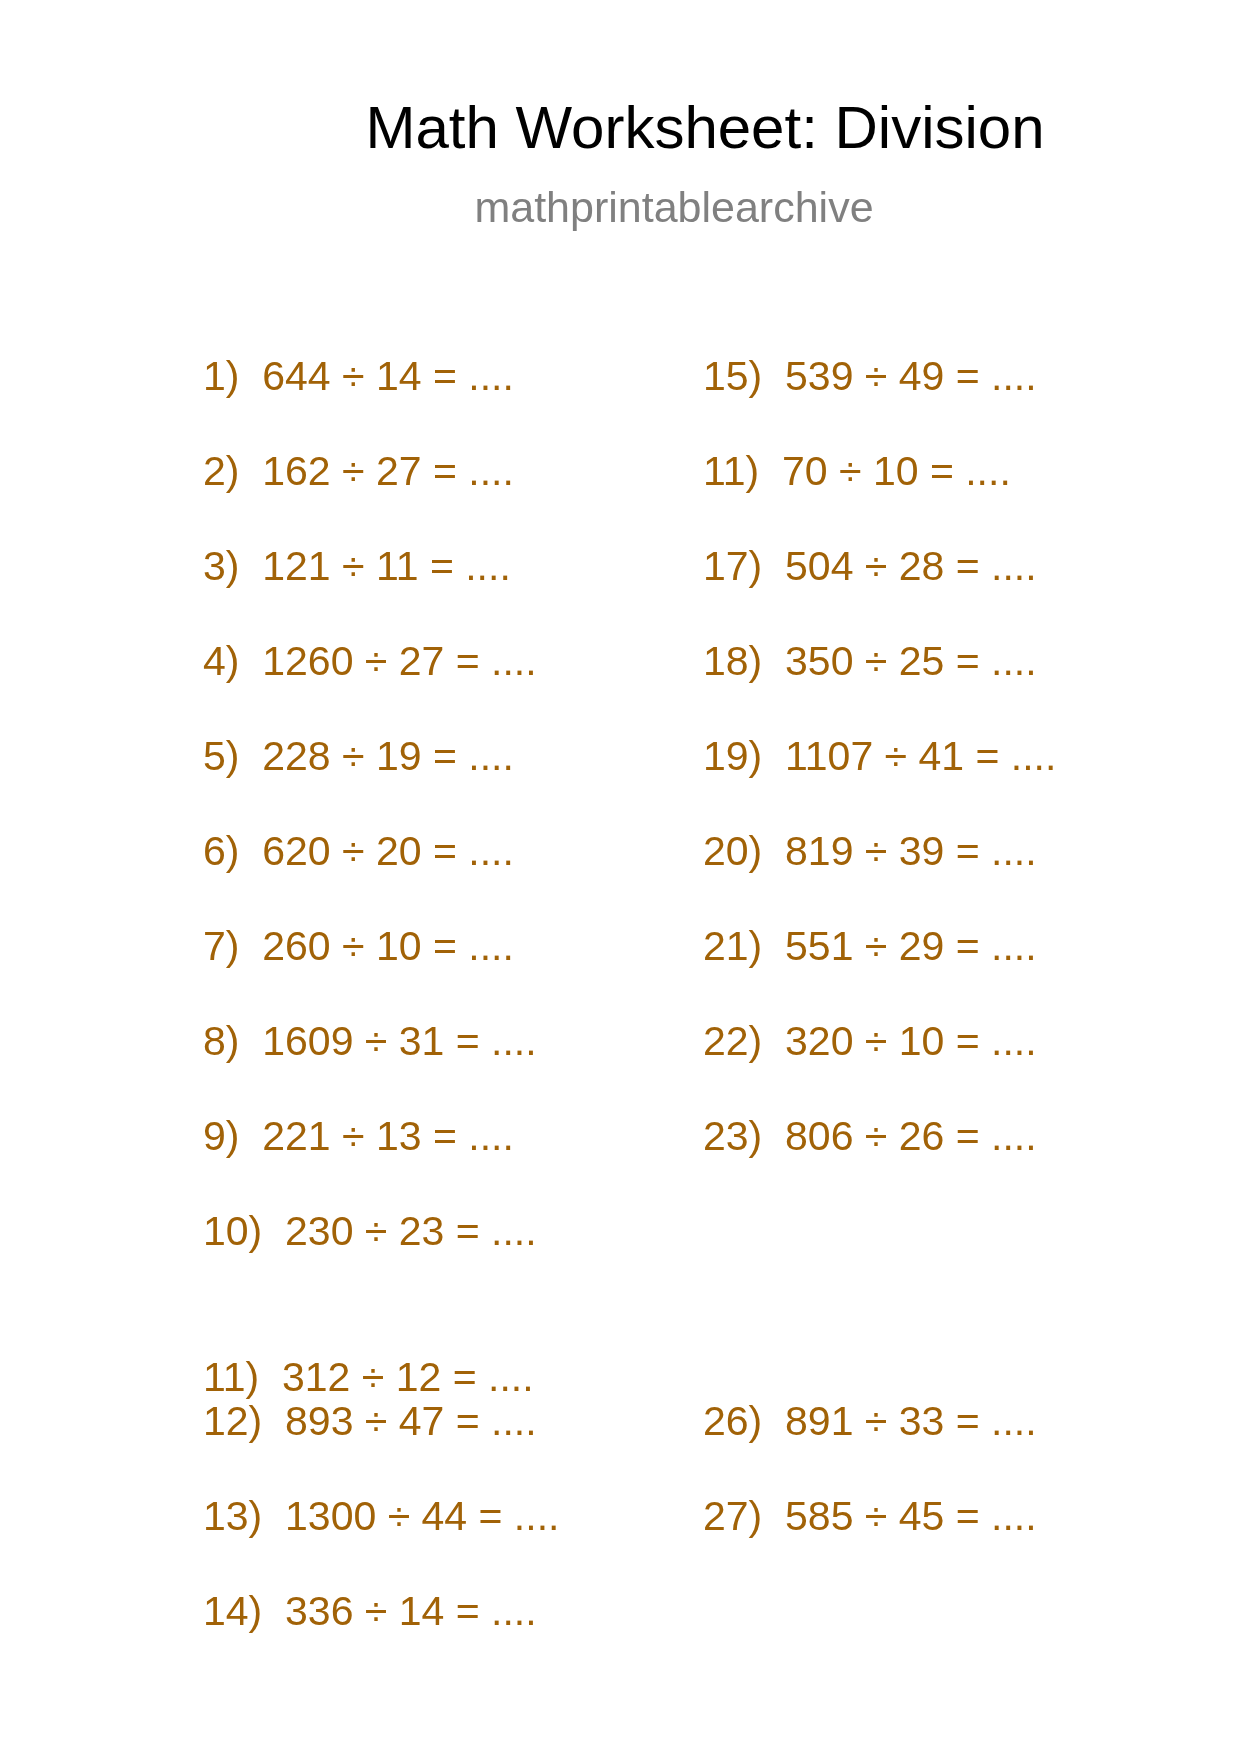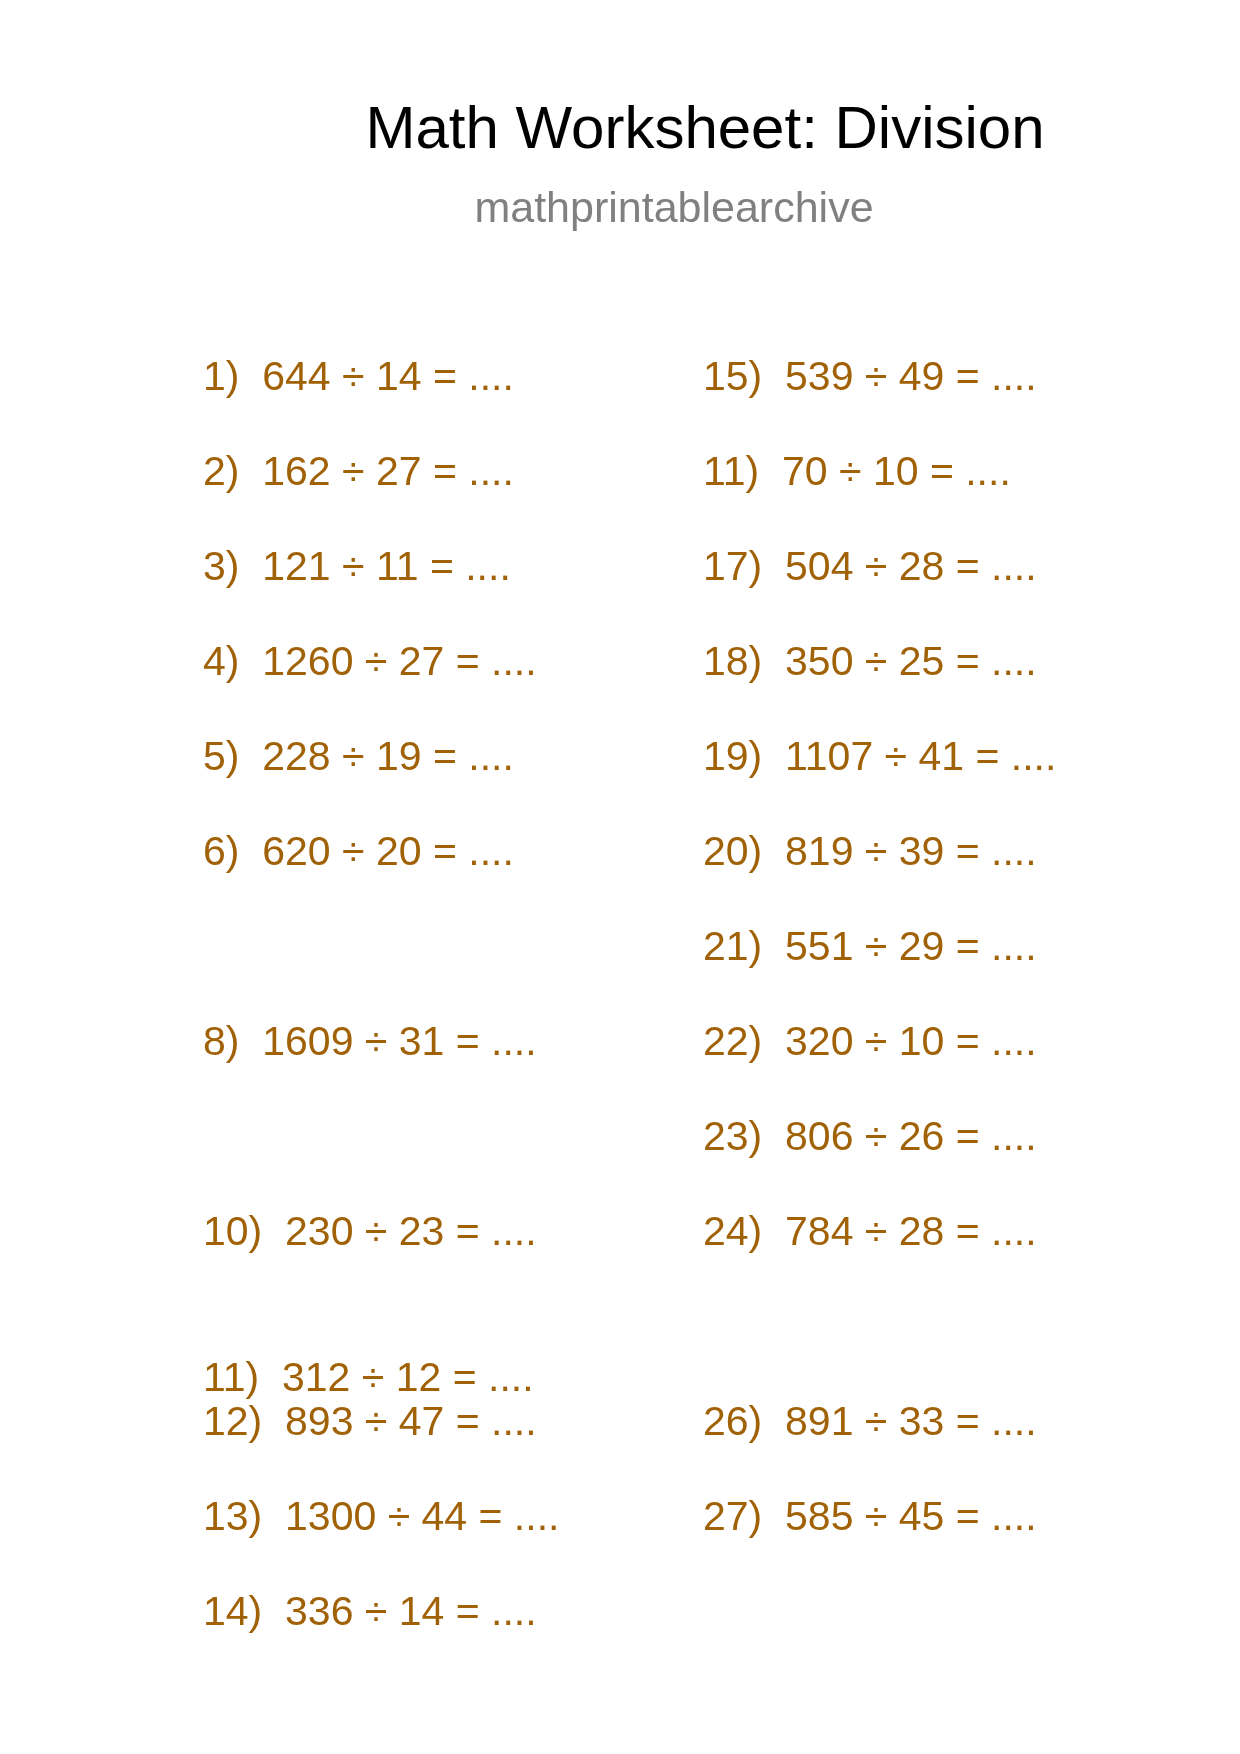--- a/index.html
+++ b/index.html
@@ -60,32 +60,33 @@
 <div class="title">Math Worksheet: Division</div>
 <div class="subtitle">mathprintablearchive</div>
 
 <div class="problems">
   <div class="problem col-left" style="top:353px">1)  644 ÷ 14 = ....</div>
   <div class="problem col-left" style="top:448px">2)  162 ÷ 27 = ....</div>
   <div class="problem col-left" style="top:543px">3)  121 ÷ 11 = ....</div>
   <div class="problem col-left" style="top:638px">4)  1260 ÷ 27 = ....</div>
   <div class="problem col-left" style="top:733px">5)  228 ÷ 19 = ....</div>
   <div class="problem col-left" style="top:828px">6)  620 ÷ 20 = ....</div>
+  <div class="problem col-left" style="top:923px">7)  260 ÷ 10 = ....</div>
   <div class="problem col-left" style="top:1018px">8)  1609 ÷ 31 = ....</div>
+  <div class="problem col-left" style="top:1113px">9)  221 ÷ 13 = ....</div>
   <div class="problem col-left" style="top:1208px">10)  230 ÷ 23 = ....</div>
   <div class="problem col-left" style="top:1354px">11)  312 ÷ 12 = ....</div>
   <div class="problem col-left" style="top:1398px">12)  893 ÷ 47 = ....</div>
   <div class="problem col-left" style="top:1493px">13)  1300 ÷ 44 = ....</div>
   <div class="problem col-left" style="top:1588px">14)  336 ÷ 14 = ....</div>
 
   <div class="problem col-right" style="top:353px">15)  539 ÷ 49 = ....</div>
   <div class="problem col-right" style="top:448px">11)  70 ÷ 10 = ....</div>
   <div class="problem col-right" style="top:543px">17)  504 ÷ 28 = ....</div>
   <div class="problem col-right" style="top:638px">18)  350 ÷ 25 = ....</div>
   <div class="problem col-right" style="top:733px">19)  1107 ÷ 41 = ....</div>
   <div class="problem col-right" style="top:828px">20)  819 ÷ 39 = ....</div>
   <div class="problem col-right" style="top:923px">21)  551 ÷ 29 = ....</div>
   <div class="problem col-right" style="top:1018px">22)  320 ÷ 10 = ....</div>
   <div class="problem col-right" style="top:1113px">23)  806 ÷ 26 = ....</div>
-  <div class="problem col-right" style="top:1208px">24)  784 ÷ 28 = ....</div>
   <div class="problem col-right" style="top:1398px">26)  891 ÷ 33 = ....</div>
   <div class="problem col-right" style="top:1493px">27)  585 ÷ 45 = ....</div>
 </div>
 
 </body></html>

